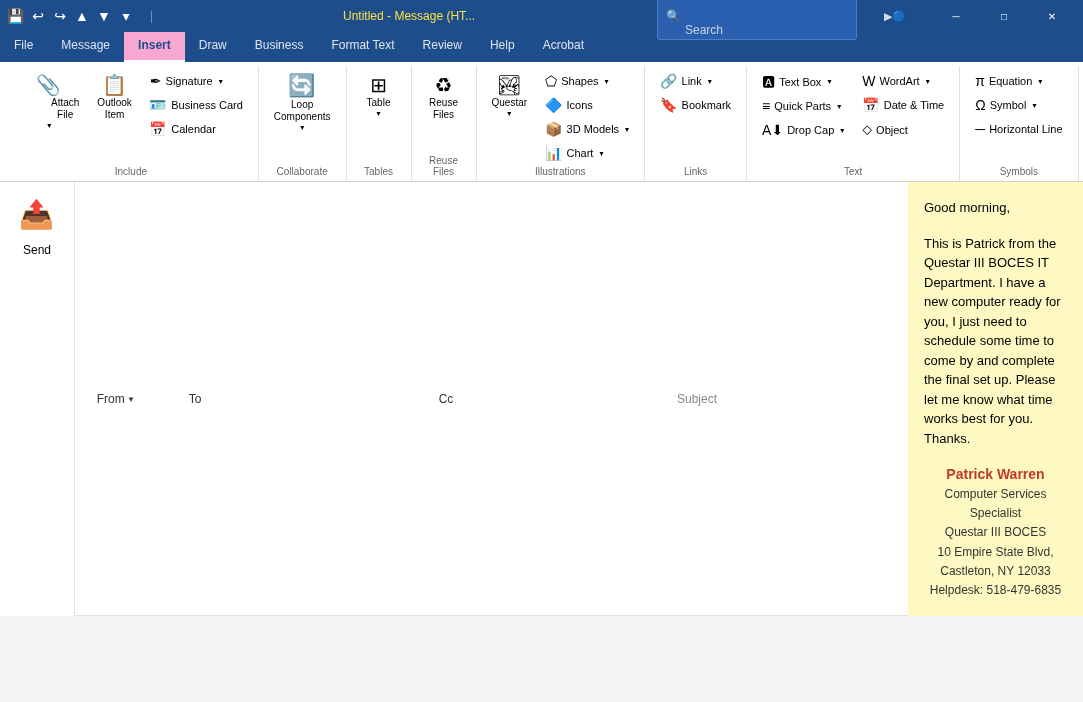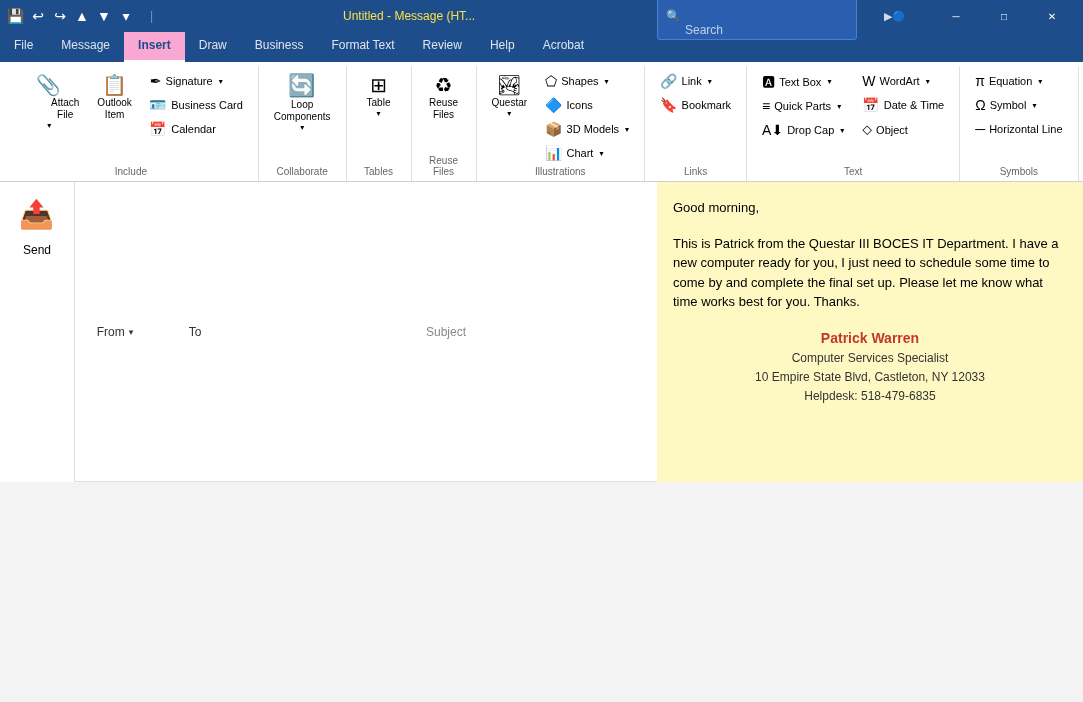--- a/index.html
+++ b/index.html
@@ -305,31 +305,38 @@
       </div>
     </div>
 
     <div class="field-row">
       <div class="field-label-btn">
         <span>To</span>
       </div>
       <input class="field-input" type="text" style="">
     </div>
 
+    <div class="field-row">
+      <div class="field-label-btn">
+        <span>Cc</span>
+      </div>
+      <input class="field-input" type="text" style="">
+    </div>
 
 
     <div class="subject-row">
       <div class="subject-label">Subject</div>
       <input class="field-input" type="text" style="">
     </div>
 
     <div class="email-body">
       <div class="greeting">Good morning,</div>
       <div class="body-text">This is Patrick from the Questar III BOCES IT Department. I have a new computer ready for you, I just need to schedule some time to come by and complete the final set up. Please let me know what time works best for you. Thanks.</div>
       <div class="signature">
         <div class="sig-name">Patrick Warren</div>
         <div class="sig-line">Computer Services Specialist</div>
+        <div class="sig-line">Questar III BOCES</div>
         <div class="sig-line">10 Empire State Blvd, Castleton, NY 12033</div>
         <div class="sig-line">Helpdesk: 518-479-6835</div>
       </div>
     </div>
   </div>
 </div>
 
 </body></html>

